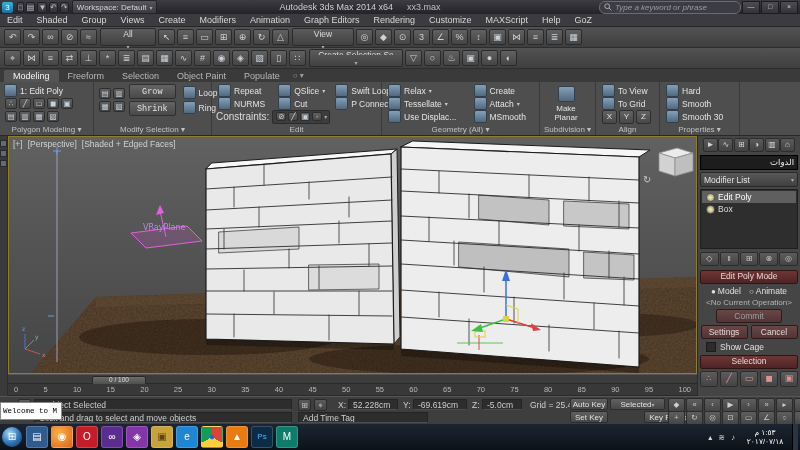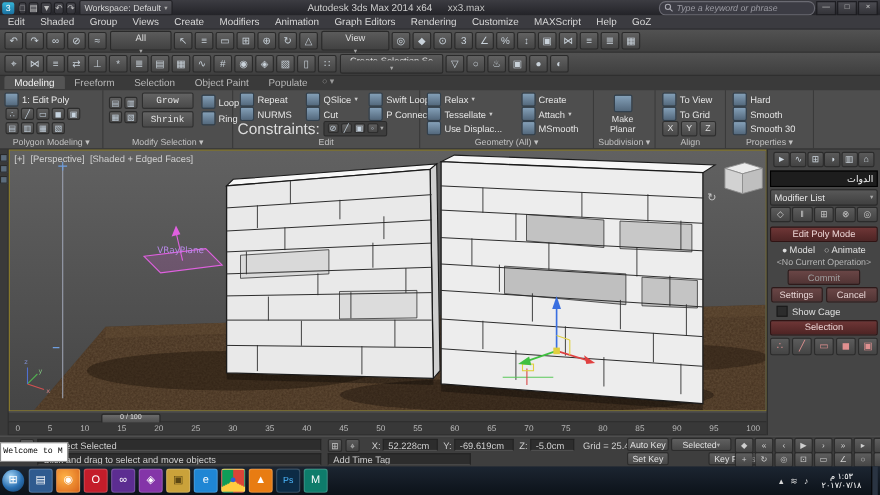--- a/index.html
+++ b/index.html
@@ -37,41 +37,41 @@
         border-bottom:1px solid #2d2d2d;display:flex;align-items:center;padding:0 2px;}
   #tb1{top:27px;} #tb2{top:48px;}
   .ic{min-width:17px;height:16px;margin-left:2px;background:linear-gradient(#616161,#454545);
       border:1px solid #2a2a2a;border-radius:2px;color:#c9d2da;font-size:9px;line-height:14px;
       text-align:center;padding:0 1px;box-sizing:border-box;}
   .dd2{height:16px;background:linear-gradient(#5b5b5b,#414141);border:1px solid #2a2a2a;border-radius:2px;
        color:#ddd;font-size:8.5px;display:inline-flex;align-items:center;gap:4px;padding:0 4px;margin-left:3px;flex-direction:column;}
   .dd2 .val{white-space:nowrap;}
 
   
-  #rtabs{left:0;top:69px;width:800px;height:13px;background:#3a3a3a;display:flex;align-items:flex-start;padding-left:4px;}
+  #rtabs{left:0;top:69px;width:800px;height:13px;background:#3a3a3a;display:flex;align-items:center;padding-left:4px;}
   .rtab{font-size:9px;color:#b8b8b8;padding:1px 9px 1px;}
   .rtab.active{background:#545454;color:#f5f5f5;border-radius:2px 2px 0 0;}
   .rtab-min{margin-left:4px;color:#9a9a9a;font-size:8px;padding-bottom:1px;}
   #ribbon{left:0;top:82px;width:800px;height:54px;background:#4e4e4e;border-bottom:1px solid #282828;display:flex;}
   .rpanel{position:relative;border-right:1px solid #3a3a3a;padding:2px 4px 11px;box-sizing:border-box;flex:none;}
   .pcap{position:absolute;bottom:0;left:0;right:0;text-align:center;font-size:8px;color:#c2c2c2;height:10px;white-space:nowrap;}
   .rbtn{display:flex;align-items:center;gap:3px;height:13px;font-size:8.5px;color:#e4e4e4;padding:0 2px;white-space:nowrap;}
   .ric{width:11px;height:11px;border-radius:2px;background:linear-gradient(#84a0b8,#53687c);
        border:1px solid #32404d;flex:none;}
   .caret2{font-size:6px;color:#ccc;}
   .mini{width:12px;height:11px;background:linear-gradient(#606060,#474747);border:1px solid #2d2d2d;border-radius:2px;
         color:#c6d3df;font-size:7.5px;line-height:10px;text-align:center;margin:1px;box-sizing:border-box;flex:none;}
   .bbtn{height:13px;background:linear-gradient(#646464,#494949);border:1px solid #2f2f2f;border-radius:2px;
         color:#e2e2e2;font-size:8.5px;padding:0 7px;display:flex;align-items:center;justify-content:center;margin:0;font-family:Liberation Mono, monospace;}
   .pm-field{display:flex;align-items:center;gap:3px;height:13px;font-size:8.5px;color:#e8e8e8;}
   .row{display:flex;align-items:center;}
   .g2{display:grid;grid-auto-flow:column;grid-template-rows:repeat(2,13px);column-gap:6px;}
   .g3{display:grid;grid-auto-flow:column;grid-template-rows:repeat(3,13px);column-gap:6px;}
   .cons-row{display:flex;align-items:center;gap:3px;height:13px;}
-  .clabel{font-size:14px;color:#ddd;white-space:nowrap;text-align:right;}
+  .clabel{font-size:10px;color:#ddd;white-space:nowrap;text-align:right;}
   .cdd{height:12px;background:#3d3d3d;border:1px solid #2b2b2b;border-radius:2px;display:flex;align-items:center;padding:0 2px;gap:1px;}
   .bigbtn{display:flex;flex-direction:column;align-items:center;width:44px;font-size:8px;color:#e4e4e4;line-height:1.15;text-align:center;padding-top:2px;}
   .bigbtn .ric{width:15px;height:14px;margin-bottom:2px;}
   .axisbtn{width:13px;height:12px;background:linear-gradient(#636363,#484848);border:1px solid #2e2e2e;border-radius:2px;
            color:#e0e0e0;font-size:8px;line-height:11px;text-align:center;margin-right:2px;}
 
   
   #leftstrip{left:0;top:136px;width:8px;height:260px;background:#3a3a3a;border-right:1px solid #2c2c2c;
              display:flex;flex-direction:column;align-items:center;padding-top:4px;}
   .dock-dot{width:5px;height:5px;background:#5c6c7c;border:1px solid #2a2a2a;margin-bottom:3px;}
@@ -673,20 +673,30 @@
         <span class="cp-tab">⊞</span>
         <span class="cp-tab">◑</span>
         <span class="cp-tab">▥</span>
         <span class="cp-tab">⌂</span>
       </div>
     <div id="objname">الدوات</div>
     <div id="modlist">
       <span>Modifier List</span>
       <span class="caret">▾</span>
     </div>
+    <div id="stack">
+        <div class="stack-item">
+        <span class="bulb"></span>
+        <span>Edit Poly</span>
+      </div>
+        <div class="stack-item">
+        <span class="bulb"></span>
+        <span>Box</span>
+      </div>
+      </div>
     <div id="stack-tools">
         <span class="stool">◇</span>
         <span class="stool">‖</span>
         <span class="stool">⊞</span>
         <span class="stool">⊗</span>
         <span class="stool">◎</span>
       </div>
     <div class="rollhead">Edit Poly Mode</div>
     <div class="radio-row">
       <span><span class="rdot">●</span><span>Model</span></span>

